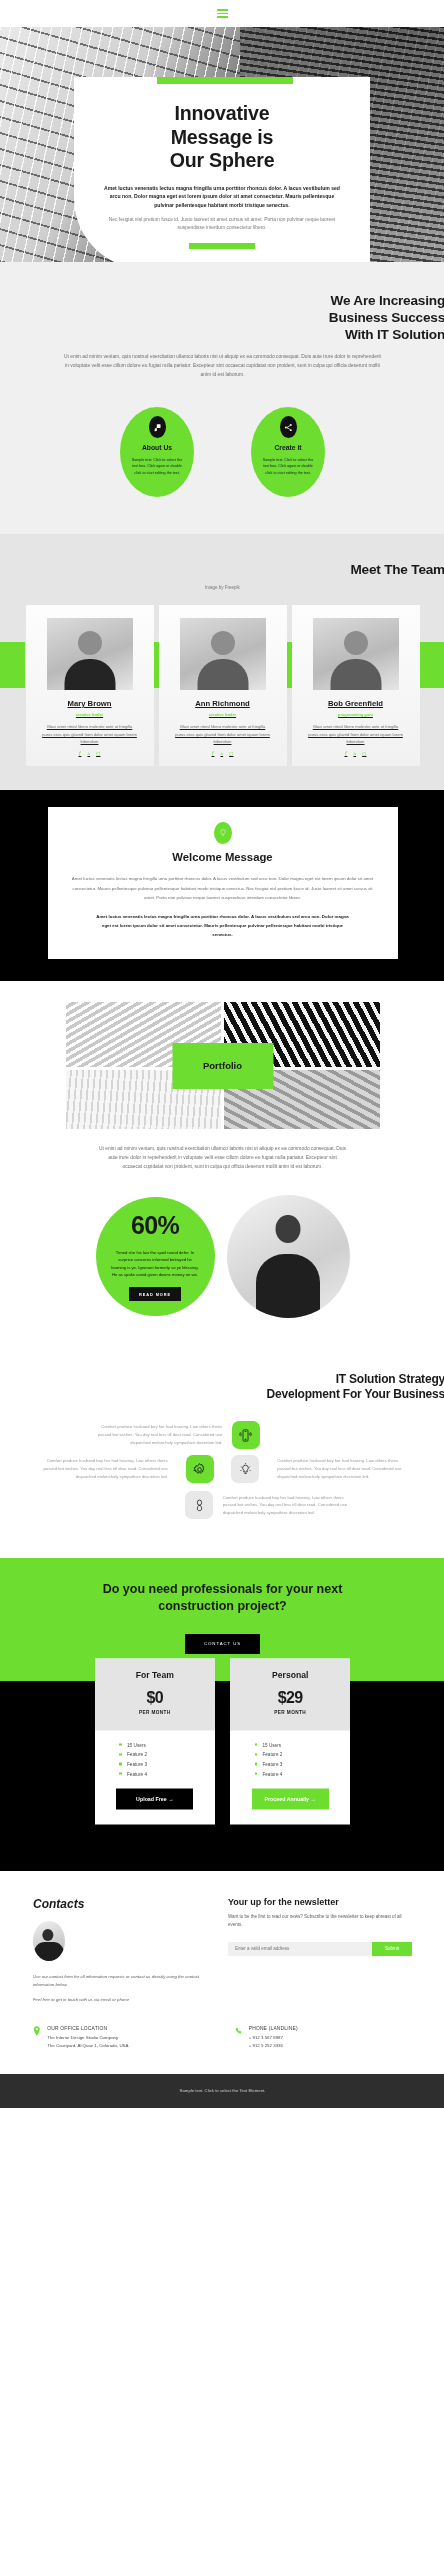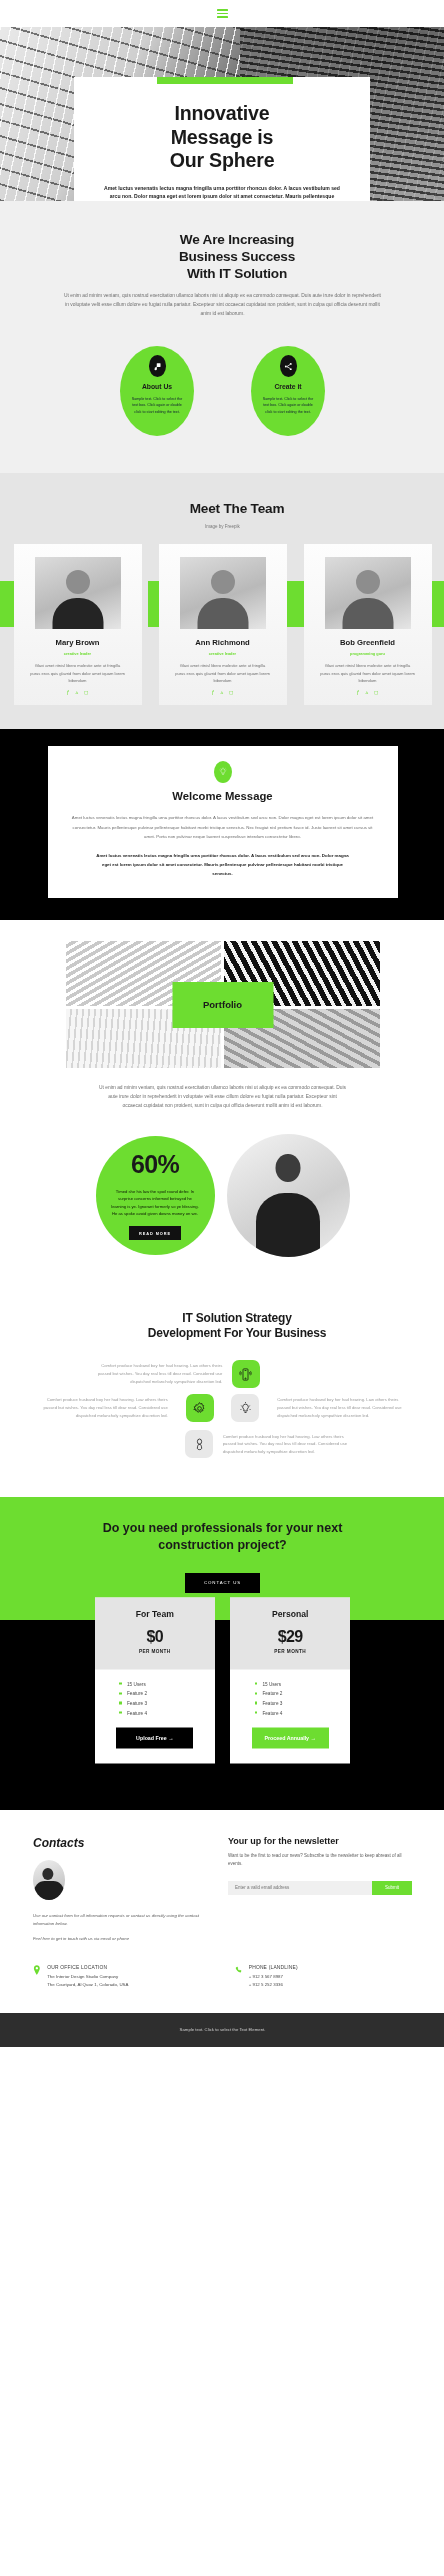--- a/index.html
+++ b/index.html
@@ -20,21 +20,21 @@
     display: flex;
     align-items: center;
     justify-content: center;
     position: relative;
     z-index: 40;
   }
   .burger { width: 10.7px; display: flex; flex-direction: column; gap: 1.8px; cursor: pointer; }
   .burger span { display: block; height: 1.5px; background: #6ddd30; border-radius: 0.6px; }
 
   
-  .hero { position: relative; height: 174px; overflow: hidden; background: #d8d8d8; }
+  .hero { position: relative; height: 235px; overflow: hidden; background: #d8d8d8; }
   .hero-photo {
     position: absolute; inset: 0;
     background:
       repeating-linear-gradient(102deg, rgba(255,255,255,.85) 0px, rgba(255,255,255,.85) 1.2px, rgba(40,40,40,.0) 1.2px, rgba(40,40,40,.0) 10px),
       repeating-linear-gradient(16deg, rgba(20,20,20,.55) 0px, rgba(20,20,20,.55) 1.8px, rgba(255,255,255,0) 1.8px, rgba(255,255,255,0) 15.4px),
       linear-gradient(120deg,#e9e9e9 0%, #cfcfcf 28%, #6a6a6a 52%, #2b2b2b 72%, #777 100%);
     filter: grayscale(1);
   }
   .hero-photo:after{
     content:"";position:absolute;right:0;top:0;width:46%;height:100%;
@@ -80,21 +80,21 @@
     display: block; margin: 0 auto;
     width: 66px; height: 6.5px;
     background: #6ddd30; border: none;
     cursor: pointer;
   }
 
   
   .sect-grey { background: #f0f0f0; padding: 30px 0 37px; }
   h2.big {
     font-size: 13.6px; font-weight: 700; line-height: 1.26;
-    text-align: center; letter-spacing: -0.2px; padding-left: 29px;
+    text-align: right; letter-spacing: -0.2px; padding-left: 29px;
   }
   .para {
     font-size: 4.9px; line-height: 1.8; color: #6e6e6e;
     width: 320px; margin: 10px auto 0; text-align: center;
   }
   .ovals { display: flex; justify-content: center; gap: 57px; margin-top: 27px; }
   .oval {
     width: 74px; height: 90px;
     background: #6ddd30;
     border-radius: 50% / 50%;
@@ -109,21 +109,21 @@
   .oval-ic svg { width: 9px; height: 9px; fill: #fff; }
   .oval h3 { font-size: 6.8px; font-weight: 700; margin-bottom: 6px; }
   .oval p { font-size: 3.7px; line-height: 1.75; text-align: center; color: #123; }
 
   
   .sect-white { background: #e5e5e5; padding: 27px 0 24px; }
   .sub-credit { font-size: 4.5px; color: #777; text-align: center; margin-top: 7.1px; }
   .team-wrap { position: relative; margin-top: 15.4px; }
   .team-bars { position: absolute; top: 37px; left: 0; width: 445px; height: 46px; pointer-events: none; }
   .team-bars i { position: absolute; display: block; width: 25px; height: 46px; background: #6ddd30; }
-  .team-row { display: flex; justify-content: center; gap: 17px; position: relative; z-index: 3; }
+  .team-row { display: flex; justify-content: center; gap: 5px; position: relative; z-index: 3; text-decoration: underline; }
   .team-card {
     width: 128px; background: linear-gradient(#fdfdfd,#f1f1f1);
     padding: 6.5px 6.5px 9.5px; text-align: center;
   }
   .team-photo {
     width: 86px; height: 72px; margin: 6.5px auto 0;
     background: linear-gradient(160deg,#dcdcdc,#b9b9b9 55%,#e6e6e6);
     filter: grayscale(1); position: relative; overflow: hidden;
   }
   .team-photo:before{

